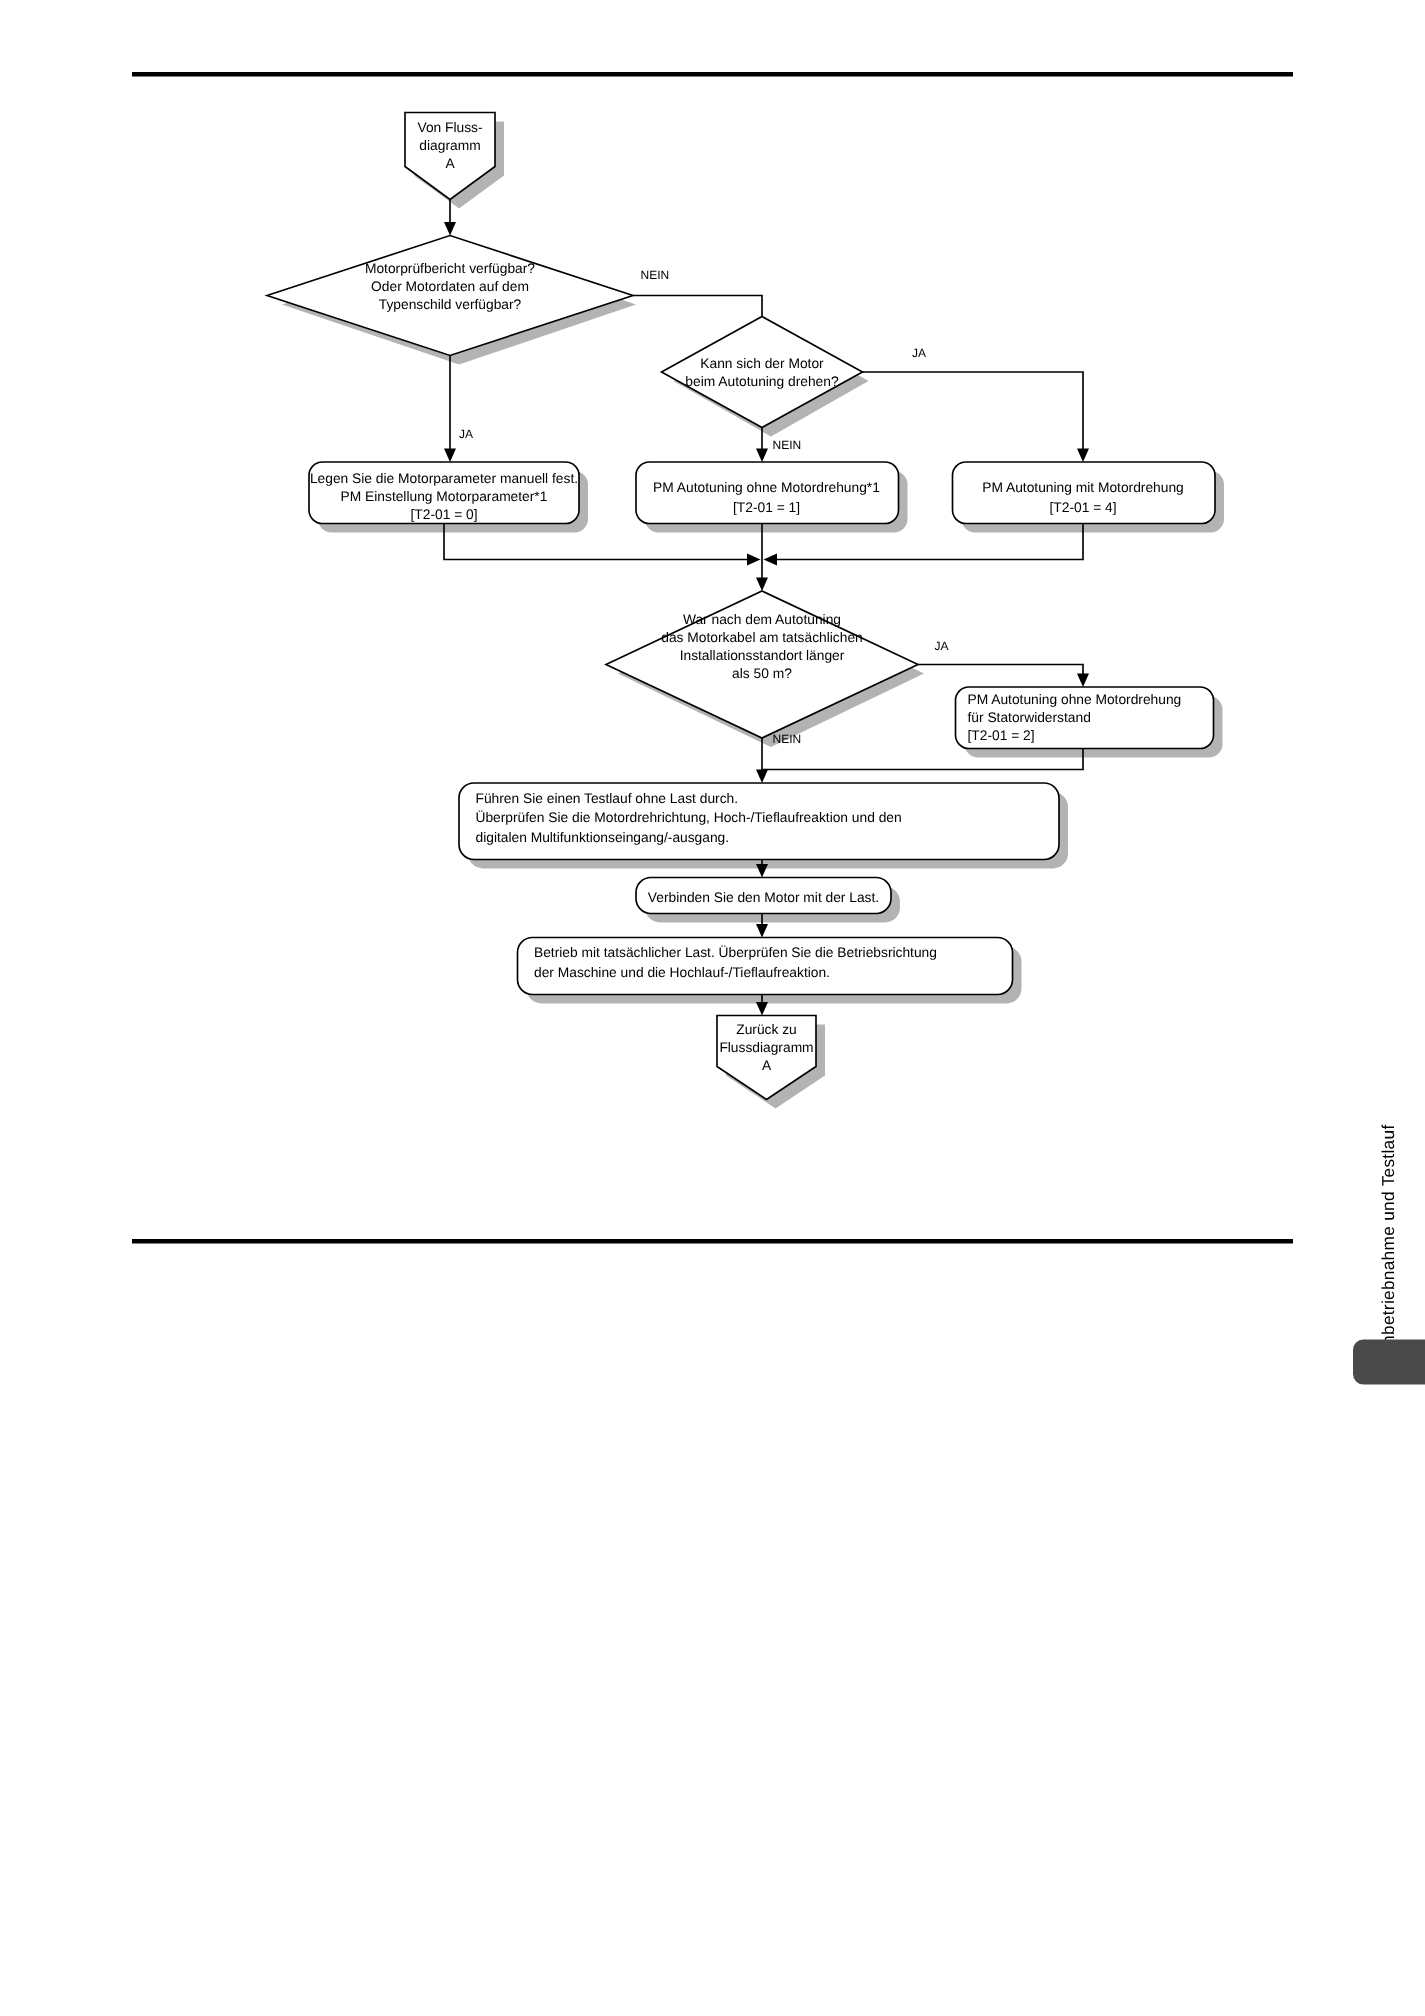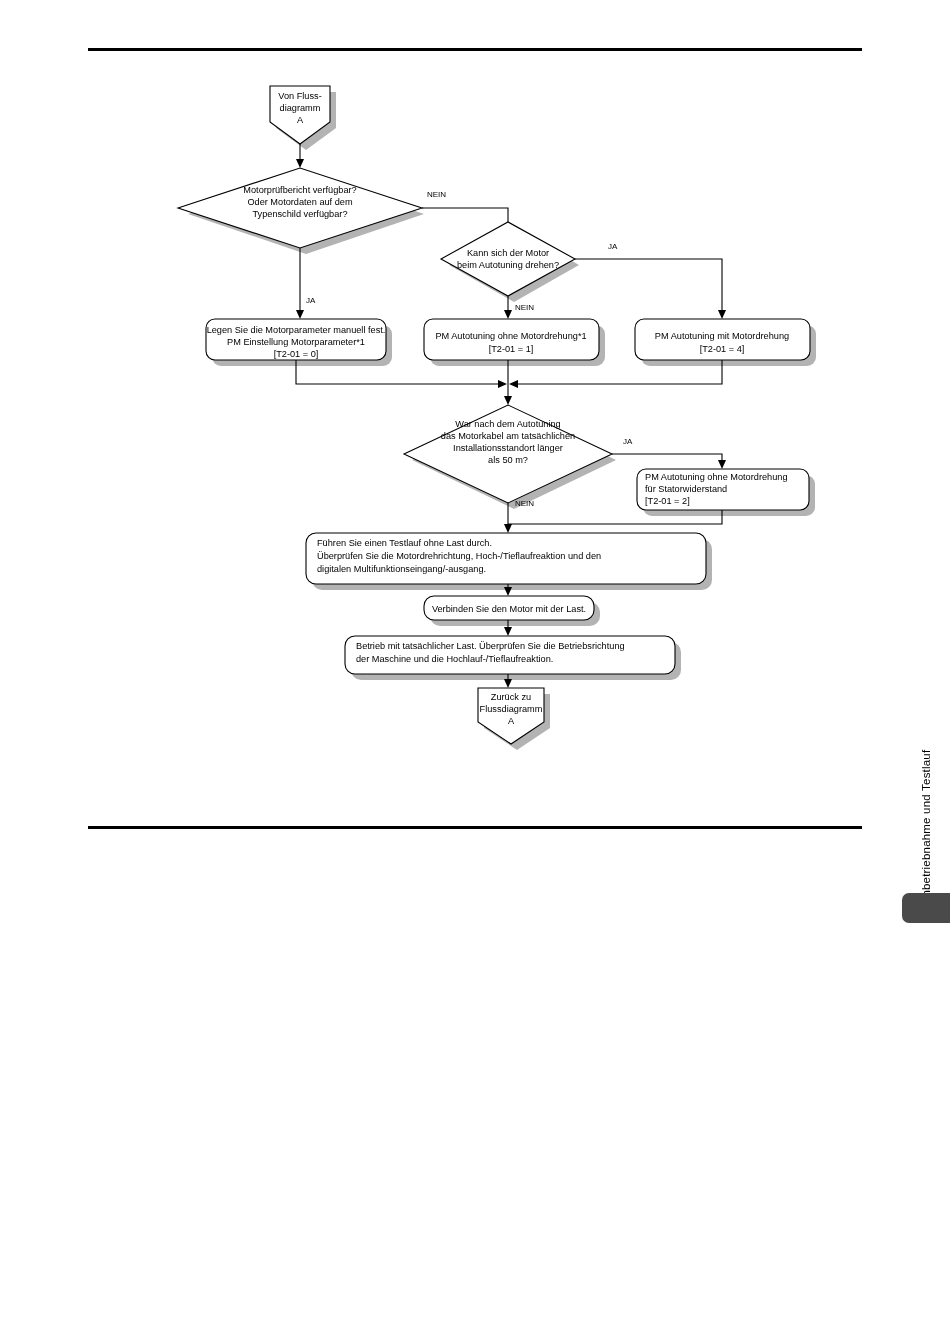--- a/index.html
+++ b/index.html
@@ -53,21 +53,21 @@
     width: 48px;
     height: 30px;
     background: #4a4a4a;
     border-radius: 7px 0 0 7px;
   }
 
   
   #chart {
     position: absolute;
     left: 0;
-    top: 16px;
+    top: 5px;
     width: 812px;
     height: 800px;
   }
   svg { display: block; }
   .shp { fill: #ffffff; stroke: #000000; stroke-width: 1.1; }
   .shadow { fill: #b3b3b3; stroke: none; }
   .ln { stroke: #000000; stroke-width: 1.1; fill: none; }
   text {
     font-family: "Liberation Sans", sans-serif;
     fill: #000000;

